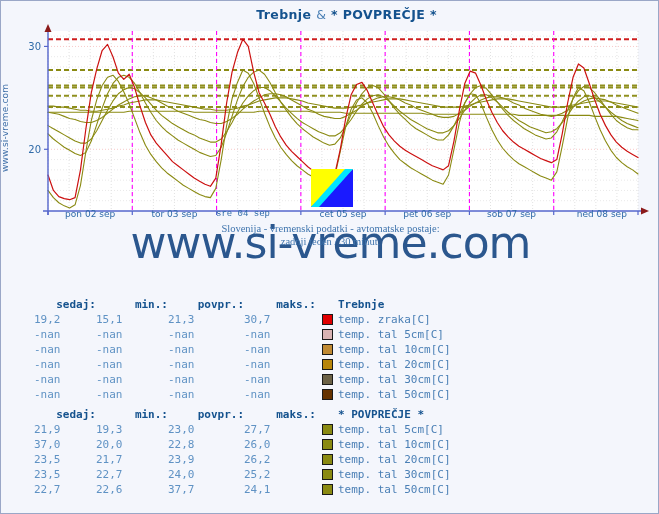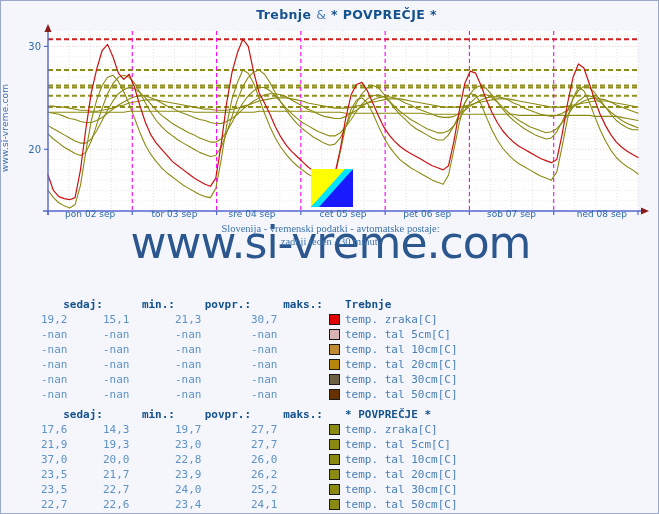--- a/index.html
+++ b/index.html
@@ -74,21 +74,21 @@
     font-size:44px;
     font-weight:normal;
     color:#1c4b86;
     opacity:.93;
     letter-spacing:-1px;
     pointer-events:none;
   }
 
   
   .tbl{
-    position:absolute;left:40px;
+    position:absolute;left:33px;
     font-family:"DejaVu Sans Mono",monospace;
     font-size:11px;
     color:#4a7fb5;
     border-collapse:collapse;
   }
   .tbl td,.tbl th{padding:0;height:15px;line-height:15px;white-space:nowrap;}
   .tbl th{color:#14528e;font-weight:bold;text-align:right;}
   .tbl td.num{text-align:left;color:#5f92c4;}
   .c-sedaj{width:62px;}
   .c-min{width:72px;}
@@ -205,21 +205,21 @@
         <line x1="384.1428571428571" y1="188" x2="384.1428571428571" y2="192" stroke="#5566cc" stroke-width="1.2"></line>
         <line x1="468.42857142857144" y1="188" x2="468.42857142857144" y2="192" stroke="#5566cc" stroke-width="1.2"></line>
         <line x1="552.7142857142857" y1="188" x2="552.7142857142857" y2="192" stroke="#5566cc" stroke-width="1.2"></line>
         <line x1="637" y1="188" x2="637" y2="192" stroke="#5566cc" stroke-width="1.2"></line>
       </svg>
   </div>
 
   <div class="xlabels" id="xlabels">
       <span style="left: 89.1429px;">pon 02 sep</span>
       <span style="left: 173.429px;">tor 03 sep</span>
-      <span style="left: 251px;">sre 04 sep</span>
+      <span style="left: 242px; font-family: Liberation Mono, monospace;">sre 04 sep</span>
       <span style="left: 342px;">cet 05 sep</span>
       <span style="left: 426.286px;">pet 06 sep</span>
       <span style="left: 510.571px;">sob 07 sep</span>
       <span style="left: 594.857px; padding-left: 12px;">ned 08 sep</span>
     </div>
 
   <div class="watermark">www.si-vreme.com</div>
 
   <div class="caption">
     <div>Slovenija - vremenski podatki - avtomatske postaje:</div>
@@ -301,28 +301,20 @@
         <th class="c-sedaj">sedaj:</th>
         <th class="c-min">min.:</th>
         <th class="c-povpr">povpr.:</th>
         <th class="c-maks">maks.:</th>
         <th class="c-sw"></th>
         <th class="hdr-name">* POVPREČJE *</th>
       </tr>
     </thead>
     <tbody>
         <tr>
-          <td class="num c-sedaj">17,6</td>
-          <td class="num c-min">14,3</td>
-          <td class="num c-povpr">19,7</td>
-          <td class="num c-maks">27,7</td>
-          <td class="c-sw"><span class="sw" style="background: rgb(138, 138, 18);"></span></td>
-          <td class="c-name">temp. zraka[C]</td>
-        </tr>
-        <tr>
           <td class="num c-sedaj">21,9</td>
           <td class="num c-min">19,3</td>
           <td class="num c-povpr">23,0</td>
           <td class="num c-maks">27,7</td>
           <td class="c-sw"><span class="sw" style="background: rgb(138, 138, 18);"></span></td>
           <td class="c-name">temp. tal  5cm[C]</td>
         </tr>
         <tr>
           <td class="num c-sedaj">37,0</td>
           <td class="num c-min">20,0</td>
@@ -343,21 +335,21 @@
           <td class="num c-sedaj">23,5</td>
           <td class="num c-min">22,7</td>
           <td class="num c-povpr">24,0</td>
           <td class="num c-maks">25,2</td>
           <td class="c-sw"><span class="sw" style="background: rgb(138, 138, 18);"></span></td>
           <td class="c-name">temp. tal 30cm[C]</td>
         </tr>
         <tr>
           <td class="num c-sedaj">22,7</td>
           <td class="num c-min">22,6</td>
-          <td class="num c-povpr">23,4</td>
+          <td class="num c-povpr">37,7</td>
           <td class="num c-maks">24,1</td>
           <td class="c-sw"><span class="sw" style="background: rgb(138, 138, 18);"></span></td>
           <td class="c-name">temp. tal 50cm[C]</td>
         </tr>
       </tbody>
   </table>
 
 </div>
 
 </body></html>

